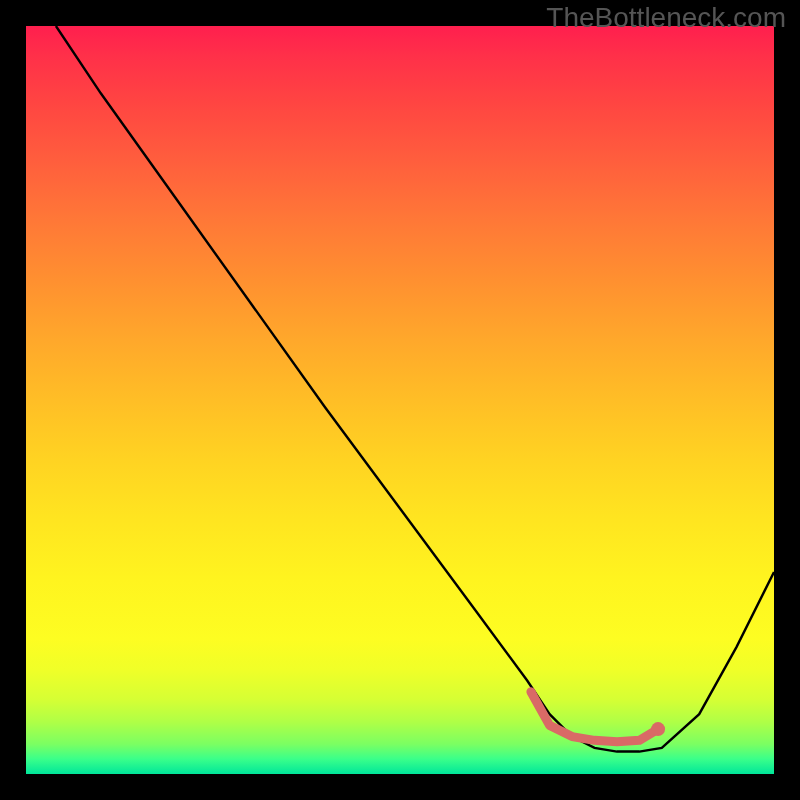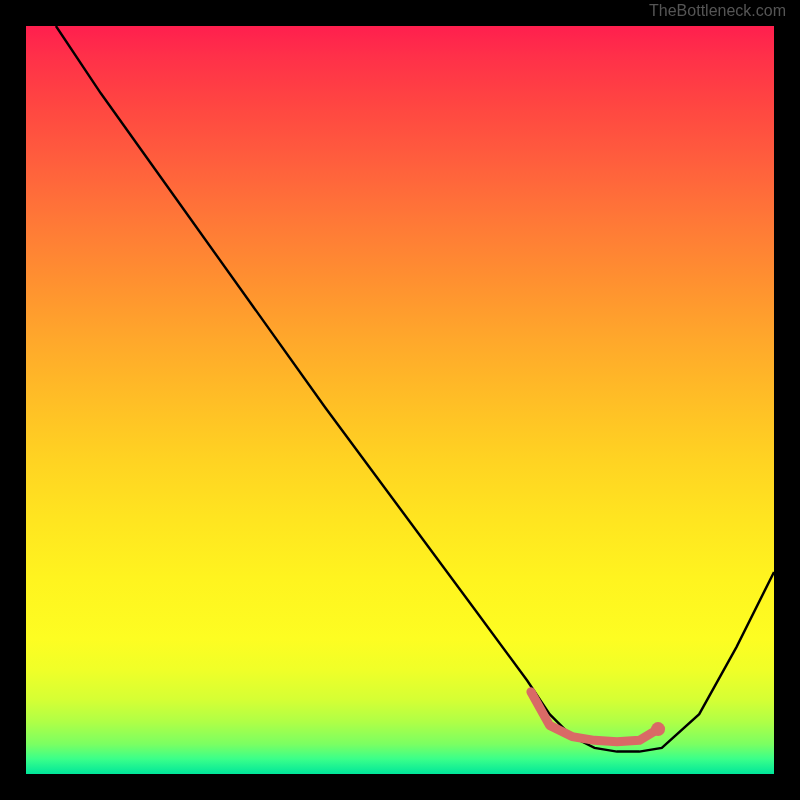--- a/index.html
+++ b/index.html
@@ -9,21 +9,21 @@
     background: #000;
     position: relative;
     overflow: hidden;
     font-family: Arial, sans-serif;
   }
   .watermark {
     position: absolute;
     top: 2px;
     right: 14px;
     color: #555;
-    font-size: 16px;
+    font-size: 28px;
     font-weight: 500;
     z-index: 10;
     margin-left: 42px;
   }
   .plot-area {
     position: absolute;
     left: 26px;
     top: 26px;
     width: 748px;
     height: 748px;

